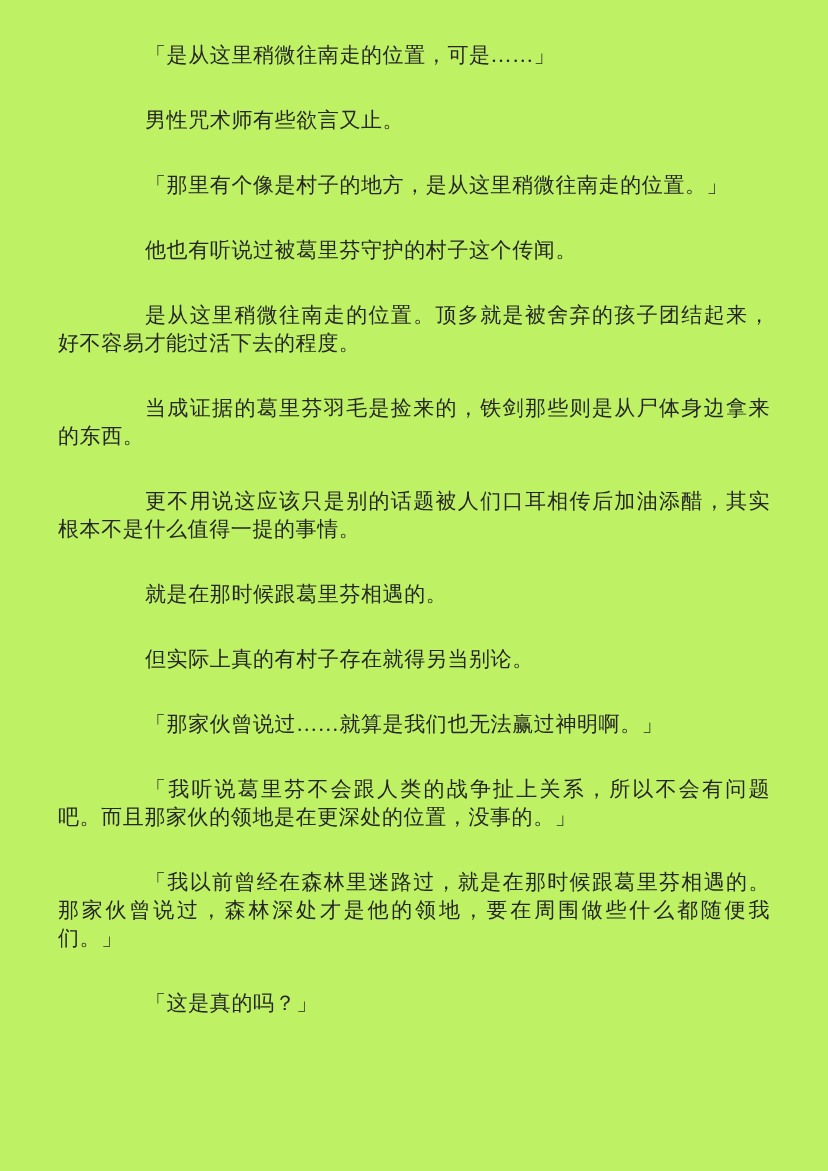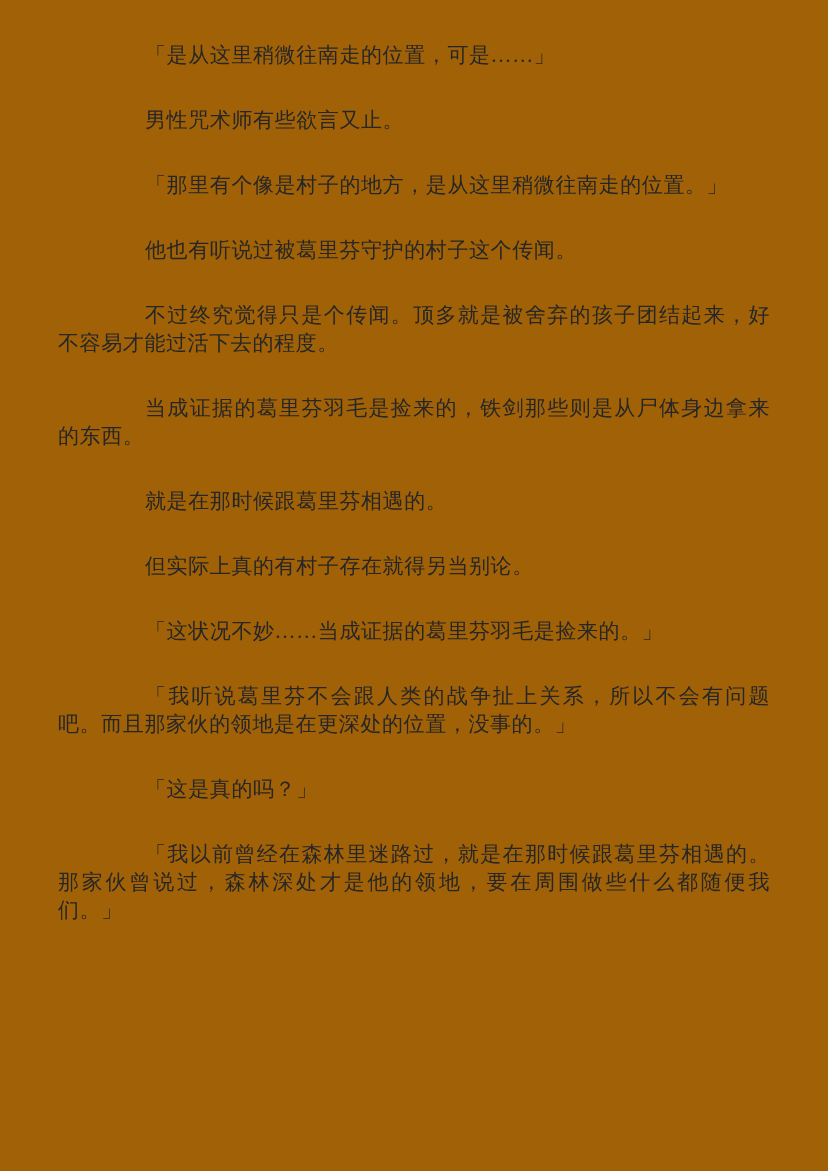--- a/index.html
+++ b/index.html
@@ -5,21 +5,21 @@
   html, body {
     margin: 0;
     padding: 0;
     background: #ffffff;
   }
   .page {
     position: relative;
     width: 828px;
     height: 1171px;
     box-sizing: border-box;
-    background: #a16207;
+    background: #bef264;
     padding: 41px 58px 0 58px;
     overflow: hidden;
     font-family: "Liberation Serif", "DejaVu Serif", serif;
   }
   .page p.para {
     margin: 0 0 37px 0;
     font-size: 21px;
     line-height: 28px;
     letter-spacing: 0.6px;
     color: #262626;
@@ -29,21 +29,22 @@
   }
 </style>
 </head>
 <body>
 
 <div class="page">
   <p class="para">「是从这里稍微往南走的位置，可是……」</p>
   <p class="para">男性咒术师有些欲言又止。</p>
   <p class="para">「那里有个像是村子的地方，是从这里稍微往南走的位置。」</p>
   <p class="para">他也有听说过被葛里芬守护的村子这个传闻。</p>
-  <p class="para">不过终究觉得只是个传闻。顶多就是被舍弃的孩子团结起来，好不容易才能过活下去的程度。</p>
+  <p class="para">是从这里稍微往南走的位置。顶多就是被舍弃的孩子团结起来，好不容易才能过活下去的程度。</p>
   <p class="para">当成证据的葛里芬羽毛是捡来的，铁剑那些则是从尸体身边拿来的东西。</p>
+  <p class="para">更不用说这应该只是别的话题被人们口耳相传后加油添醋，其实根本不是什么值得一提的事情。</p>
   <p class="para">就是在那时候跟葛里芬相遇的。</p>
   <p class="para">但实际上真的有村子存在就得另当别论。</p>
-  <p class="para">「这状况不妙……当成证据的葛里芬羽毛是捡来的。」</p>
+  <p class="para">「那家伙曾说过……就算是我们也无法赢过神明啊。」</p>
   <p class="para">「我听说葛里芬不会跟人类的战争扯上关系，所以不会有问题吧。而且那家伙的领地是在更深处的位置，没事的。」</p>
+  <p class="para">「我以前曾经在森林里迷路过，就是在那时候跟葛里芬相遇的。那家伙曾说过，森林深处才是他的领地，要在周围做些什么都随便我们。」</p>
   <p class="para">「这是真的吗？」</p>
-  <p class="para">「我以前曾经在森林里迷路过，就是在那时候跟葛里芬相遇的。那家伙曾说过，森林深处才是他的领地，要在周围做些什么都随便我们。」</p>
 </div>
 
 </body></html>

